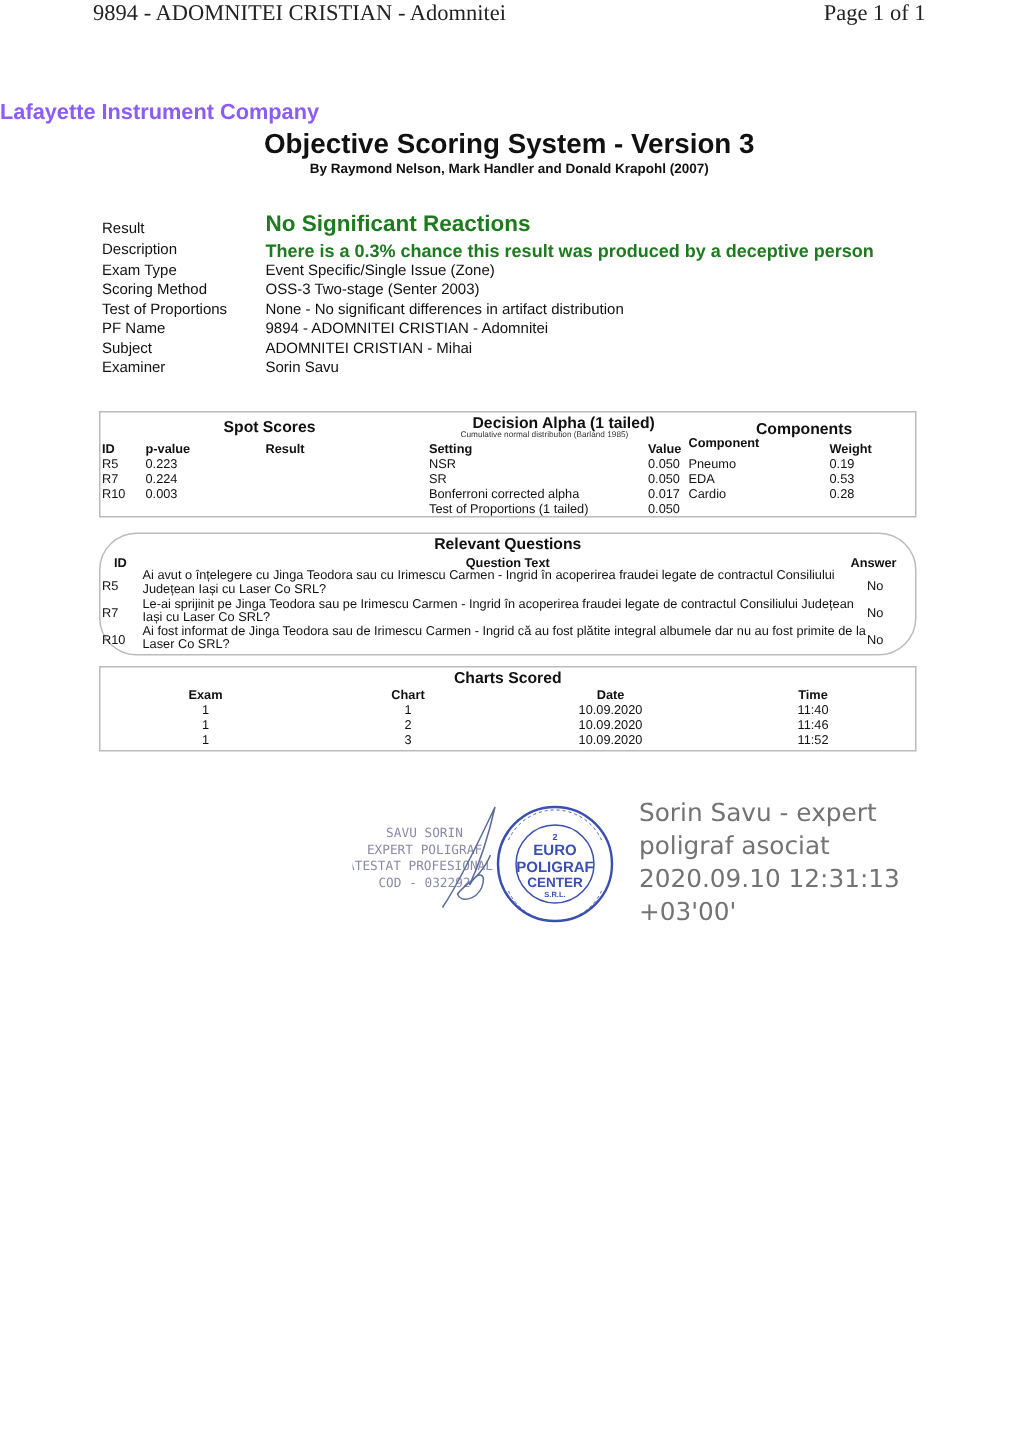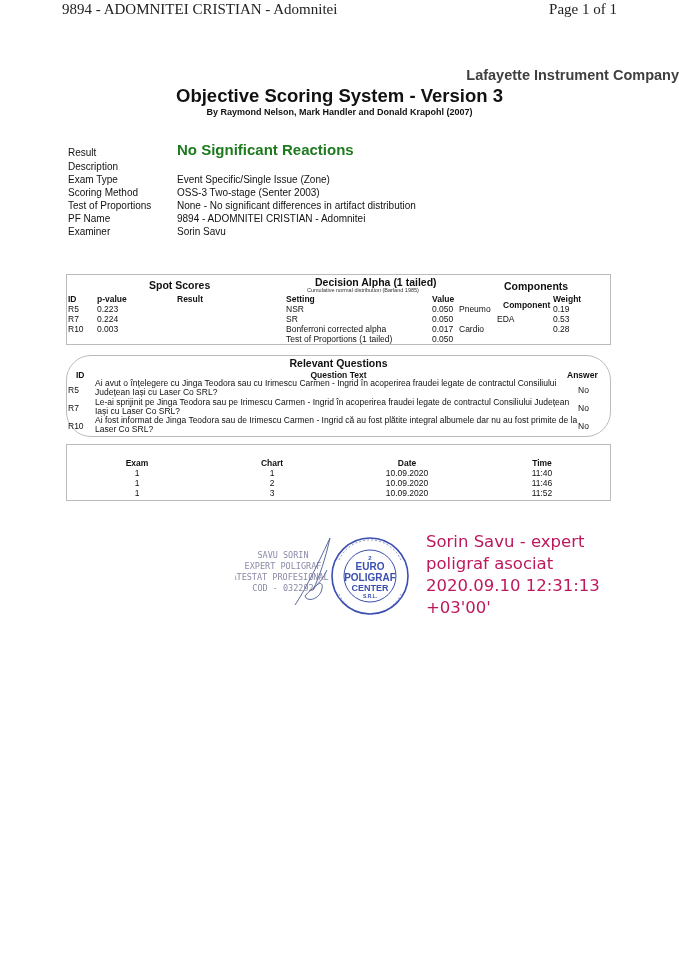--- a/index.html
+++ b/index.html
@@ -1,20 +1,20 @@
 <!DOCTYPE html>
 <html><head>
 <meta charset="utf-8">
 <style>
   html, body { margin:0; padding:0; background:#fff; }
   body { width:679px; height:960px; position:relative; overflow:hidden; font-family:"Liberation Sans", sans-serif; color:#111; }
   .hdr { position:absolute; top:1px; font-family:"Liberation Serif", serif; font-size:15px; color:#222; }
   .hdr-left { left:62px; }
   .hdr-right { right:62px; }
-  .company { position:absolute; top:67px; left:0; width:679px; text-align:right; color:#404040; font-weight:bold; font-size:14.5px; }
+  .company { position:absolute; top:67px; left:0; width:679px; text-align:left; color:#8b5cf6; font-weight:bold; font-size:14.5px; }
   .title { position:absolute; top:85px; left:0; width:679px; text-align:center; font-weight:bold; font-size:18.5px; }
   .authors { position:absolute; top:107px; left:0; width:679px; text-align:center; font-weight:bold; font-size:9px; }
 
   .info { position:absolute; top:141px; left:68px; font-size:10px; line-height:13px; }
   .info .row { display:flex; }
   .info .lbl { width:109px; }
   .info .val.green-big { color:#1e7a1e; font-weight:bold; font-size:15px; line-height:18px; }
   .info .val.green { color:#1e7a1e; font-weight:bold; font-size:12px; line-height:14px; }
   .info .row.r0 { align-items:flex-end; margin-bottom:1px; }
 
@@ -23,55 +23,60 @@
   .questions { top:355px; height:82px;border-radius:25px; }
   .charts { top:444px; height:57px; }
 
   .abs { position:absolute; white-space:nowrap; }
   .b { font-weight:bold; }
   .sect { font-weight:bold; font-size:10.5px; }
   .small { font-size:5.5px; color:#333; }
   .c { text-align:center; }
 
   .stamp { position:absolute; left:235px; top:530px; width:180px; height:95px; }
-  .sig-text { position:absolute; left:426px; top:531px; font-family:"DejaVu Sans", sans-serif; font-size:16.5px; line-height:22px; color:#be185d; }
+  .sig-text { position:absolute; left:426px; top:531px; font-family:"DejaVu Sans", sans-serif; font-size:16.5px; line-height:22px; color:#737373; }
 </style>
 </head>
 <body>
 
 <div class="hdr hdr-left">9894 - ADOMNITEI CRISTIAN - Adomnitei</div>
 <div class="hdr hdr-right">Page 1 of 1</div>
 
 <div class="company">Lafayette Instrument Company</div>
 <div class="title">Objective Scoring System - Version 3</div>
 <div class="authors">By Raymond Nelson, Mark Handler and Donald Krapohl (2007)</div>
 
 <div class="info">
   <div class="row r0">
     <div class="lbl">Result</div>
     <div class="val green-big">No Significant Reactions</div>
   </div>
   <div class="row">
     <div class="lbl">Description</div>
+    <div class="val green">There is a 0.3% chance this result was produced by a deceptive person</div>
   </div>
   <div class="row">
     <div class="lbl">Exam Type</div>
     <div class="val">Event Specific/Single Issue (Zone)</div>
   </div>
   <div class="row">
     <div class="lbl">Scoring Method</div>
     <div class="val">OSS-3 Two-stage (Senter 2003)</div>
   </div>
   <div class="row">
     <div class="lbl">Test of Proportions</div>
     <div class="val">None - No significant differences in artifact distribution</div>
   </div>
   <div class="row">
     <div class="lbl">PF Name</div>
     <div class="val">9894 - ADOMNITEI CRISTIAN - Adomnitei</div>
+  </div>
+  <div class="row">
+    <div class="lbl">Subject</div>
+    <div class="val">ADOMNITEI CRISTIAN - Mihai</div>
   </div>
   <div class="row">
     <div class="lbl">Examiner</div>
     <div class="val">Sorin Savu</div>
   </div>
 </div>
 
 <div class="box scores">
 
   <div class="abs sect" style="left:82px;top:4px;">Spot Scores</div>
@@ -94,26 +99,26 @@
   <div class="abs" style="left:219px;top:29px;">NSR</div>
   <div class="abs" style="left:365px;top:29px;">0.050</div>
   <div class="abs" style="left:219px;top:39px;">SR</div>
   <div class="abs" style="left:365px;top:39px;">0.050</div>
   <div class="abs" style="left:219px;top:49px;">Bonferroni corrected alpha</div>
   <div class="abs" style="left:365px;top:49px;">0.017</div>
   <div class="abs" style="left:219px;top:59px;">Test of Proportions (1 tailed)</div>
   <div class="abs" style="left:365px;top:59px;">0.050</div>
 
   <div class="abs sect" style="left:437px;top:5px;">Components</div>
-  <div class="abs b" style="left:392px;top:25px;margin-left:44px;">Component</div>
+  <div class="abs b" style="left:392px;top:15px;">Component</div>
   <div class="abs b" style="left:486px;top:19px;">Weight</div>
 
   <div class="abs" style="left:392px;top:29px;">Pneumo</div>
   <div class="abs" style="left:486px;top:29px;">0.19</div>
-  <div class="abs" style="left:392px;top:39px;margin-left:38px;">EDA</div>
+  <div class="abs" style="left:392px;top:39px;">EDA</div>
   <div class="abs" style="left:486px;top:39px;">0.53</div>
   <div class="abs" style="left:392px;top:49px;">Cardio</div>
   <div class="abs" style="left:486px;top:49px;">0.28</div>
 </div>
 
 <div class="box questions">
   <div class="abs sect" style="left:0;width:543px;text-align:center;top:1px;">Relevant Questions</div>
   <div class="abs b" style="left:9px;top:14px;">ID</div>
   <div class="abs b" style="left:0;width:543px;text-align:center;top:14px;">Question Text</div>
   <div class="abs b" style="left:500px;top:14px;">Answer</div>
@@ -134,20 +139,21 @@
 
   <div class="abs" style="left:1px;top:65px;">R10</div>
   <div class="abs" style="left:28px;top:60px;line-height:9px;">
     <div>Ai fost informat de Jinga Teodora sau de Irimescu Carmen - Ingrid că au fost plătite integral albumele dar nu au fost primite de la</div>
     <div>Laser Co SRL?</div>
   </div>
   <div class="abs" style="left:511px;top:65px;">No</div>
 </div>
 
 <div class="box charts">
+  <div class="abs sect" style="left:0;width:543px;text-align:center;top:1px;">Charts Scored</div>
   <div class="abs b c" style="left:40px;width:60px;top:13px;">Exam</div>
   <div class="abs b c" style="left:175px;width:60px;top:13px;">Chart</div>
   <div class="abs b c" style="left:310px;width:60px;top:13px;">Date</div>
   <div class="abs b c" style="left:445px;width:60px;top:13px;">Time</div>
 
   <div class="abs c" style="left:40px;width:60px;top:23px;">1</div>
   <div class="abs c" style="left:175px;width:60px;top:23px;">1</div>
   <div class="abs c" style="left:310px;width:60px;top:23px;">10.09.2020</div>
   <div class="abs c" style="left:445px;width:60px;top:23px;">11:40</div>
 

